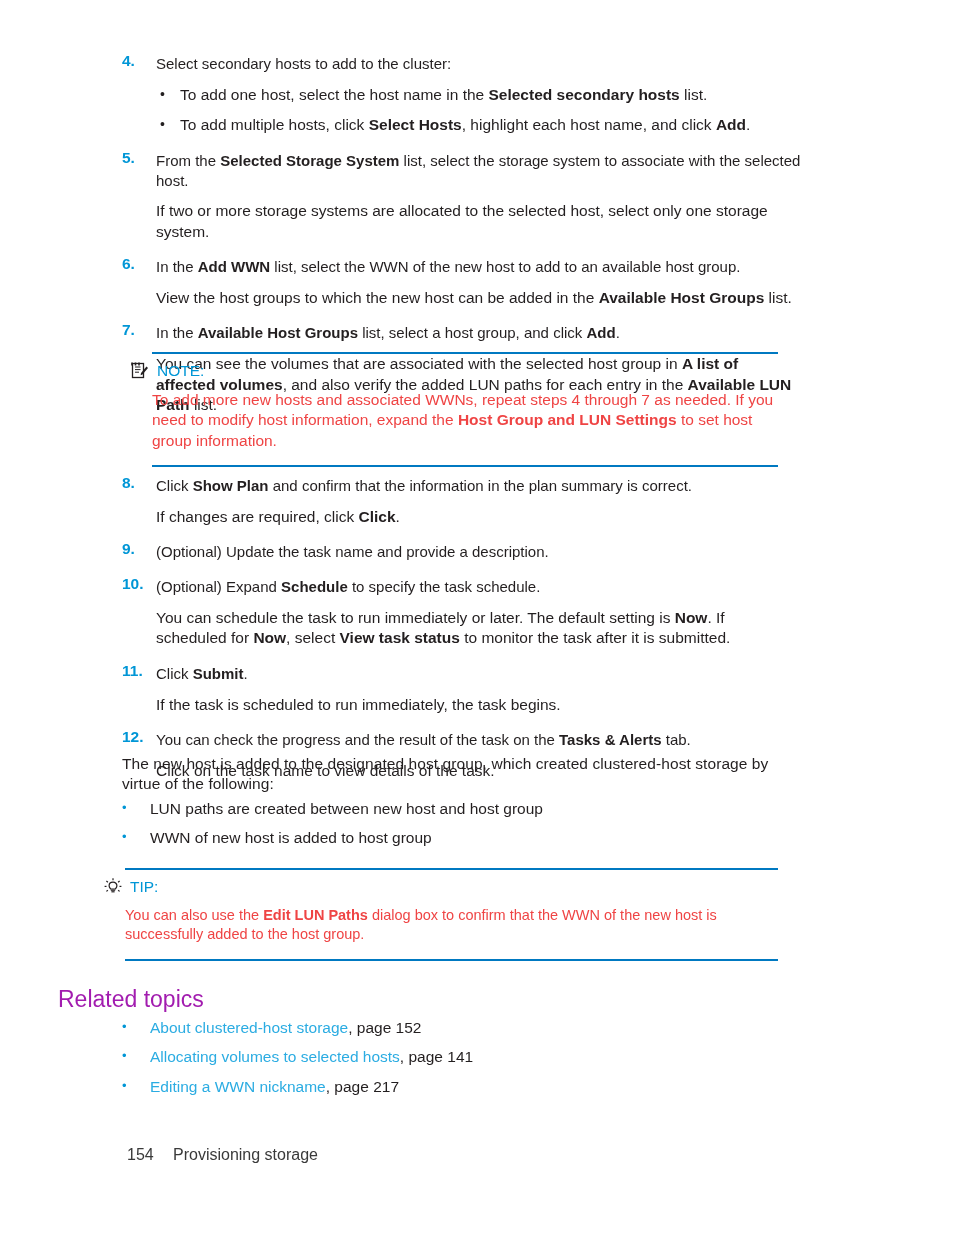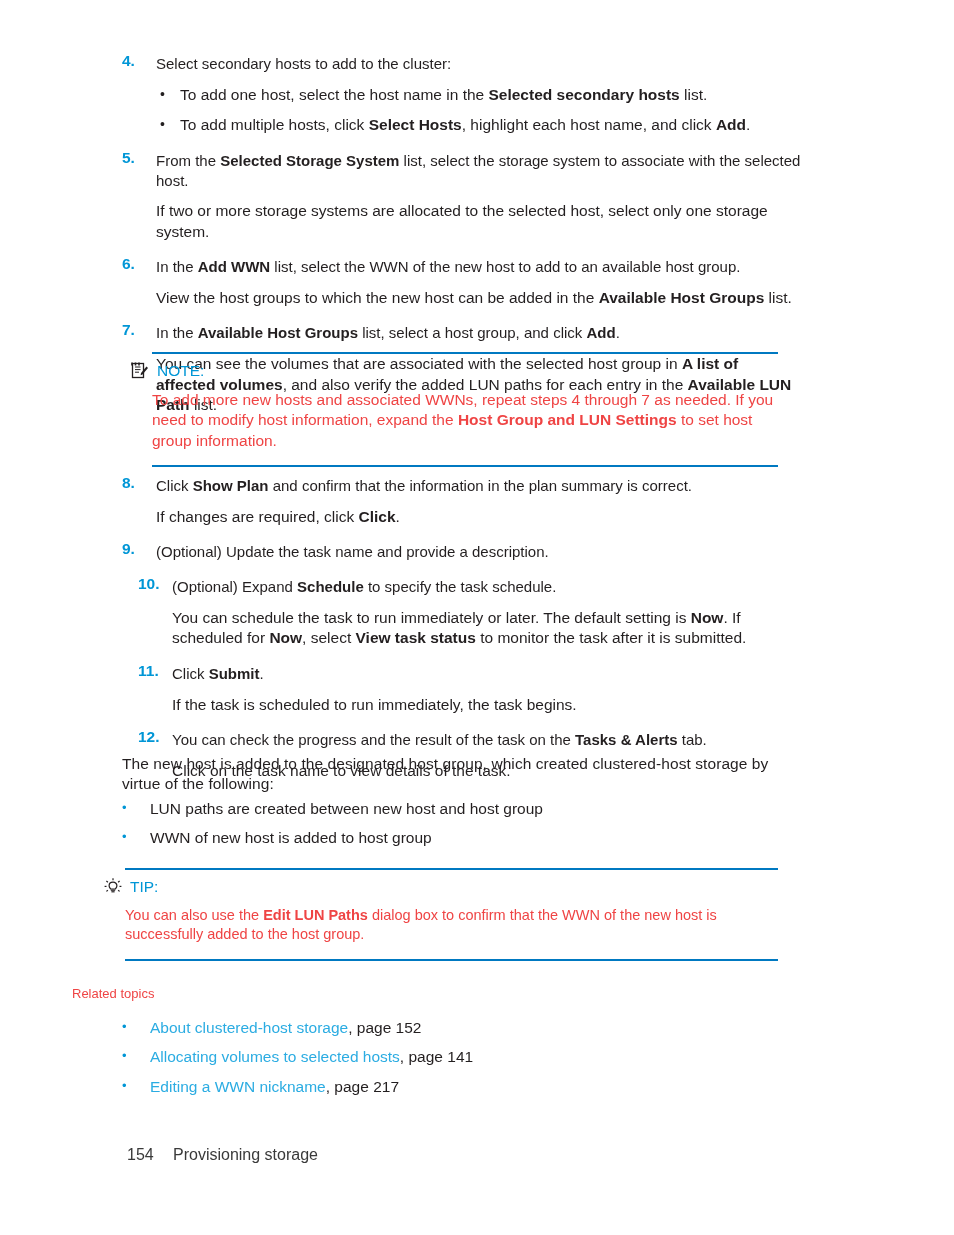--- a/index.html
+++ b/index.html
@@ -48,21 +48,21 @@
   .step-num {
     color: #0096d6;
     font-weight: bold;
     font-size: 15.5px;
     line-height: 1.32;
     width: 34px;
     flex: 0 0 34px;
     text-align: left;
     padding-top: 1px;
   }
-  .step-num.wide { width: 34px; margin-left: 16px; }
+  .step-num.wide { width: 34px; }
   .step-body {
     flex: 1 1 auto;
   }
   .step-para {
     font-size: 15px;
     line-height: 1.32;
     color: #231f20;
     margin: 4px 0 0 0;
   }
   .follow-para {
@@ -185,24 +185,24 @@
   #result-bullets {
     position: absolute;
     left: 122px;
     top: 799px;
     width: 680px;
   }
 
   
   #related-heading {
     position: absolute;
-    left: 72px;
+    left: 58px;
     top: 986px;
-    color: #ef4444;
-    font-size: 13px;
+    color: #a21caf;
+    font-size: 23px;
     line-height: 1.2;
   }
   #related-list {
     position: absolute;
     left: 122px;
     top: 1018px;
     width: 600px;
     margin: 0;
     padding: 0;
     list-style: none;

